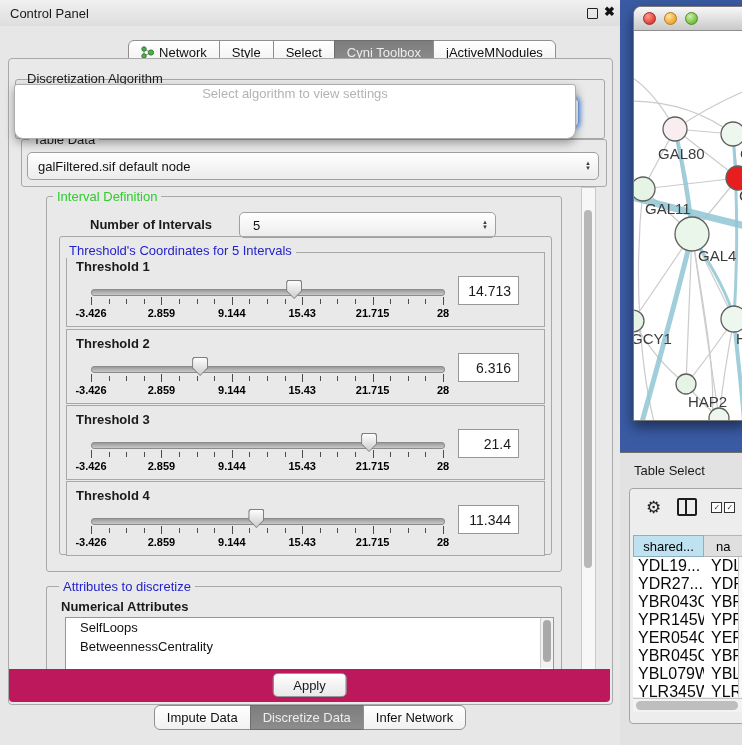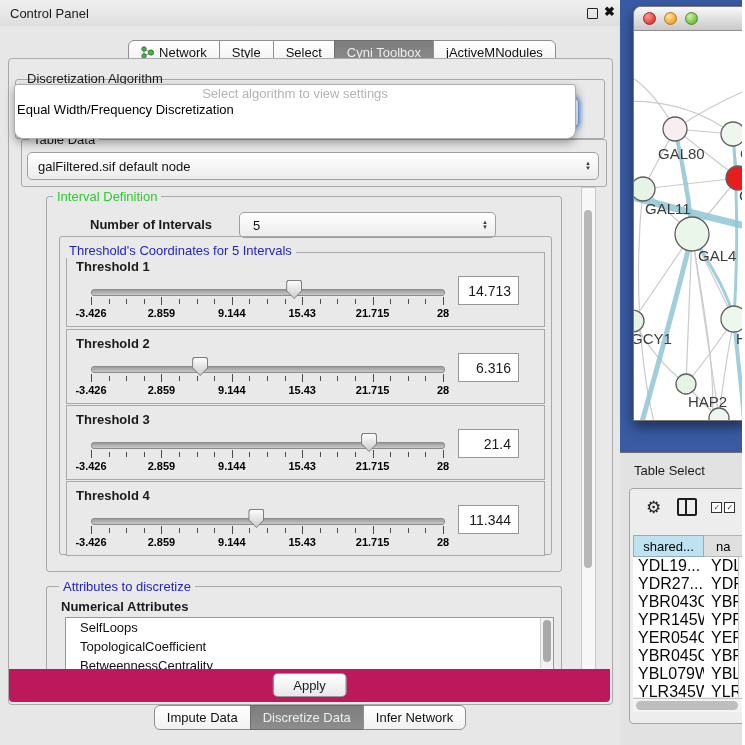--- a/index.html
+++ b/index.html
@@ -158,21 +158,20 @@
       <div id="hidden-combo">
         <span class="spin" style="position:absolute;right:7px;top:6px;display:flex;flex-direction:column;line-height:5px;font-size:6px;color:#3d3d3d;">
             <span>▲</span>
             <span>▼</span>
           </span>
       </div>
 
       <div id="algo-popup">
         <div class="popup-hint">Select algorithm to view settings</div>
         <div id="popup-options">
-            <div class="popup-opt">Equal Width/Frequency Discretization</div>
           </div>
       </div>
 
       <div class="groupbox" style="left:12px;top:80px;width:584px;height:46px;"></div>
       <span class="grouplabel" style="left:20px;top:73px;">Table Data</span>
       <div class="combo" style="left:18px;top:93px;width:560px;height:26px;">
         <span>galFiltered.sif default node</span>
         <span class="spin">
             <span>▲</span>
             <span>▼</span>
@@ -354,21 +353,20 @@
       <div class="vscroll" style="left:572px;top:128px;width:13px;height:482px;">
         <div class="vthumb" style="top:22px;height:358px;"></div>
       </div>
 
       <div class="groupbox" style="left:37px;top:527px;width:514px;height:88px;border-bottom:none;"></div>
       <span class="grouplabel blue-title" style="left:50px;top:520px;">Attributes to discretize</span>
       <span class="grouplabel" style="left:48px;top:540px;font-weight:bold;">Numerical Attributes</span>
       <div id="attr-list">
         <div id="attr-items">
             <div class="attr-item">SelfLoops</div>
-            <div class="attr-item">TopologicalCoefficient</div>
             <div class="attr-item">BetweennessCentrality</div>
           </div>
         <div id="attr-scroll">
             <div id="attr-thumb"></div>
           </div>
       </div>
 
       <div id="apply-row">
         <div id="apply-btn">
             <span>Apply</span>

